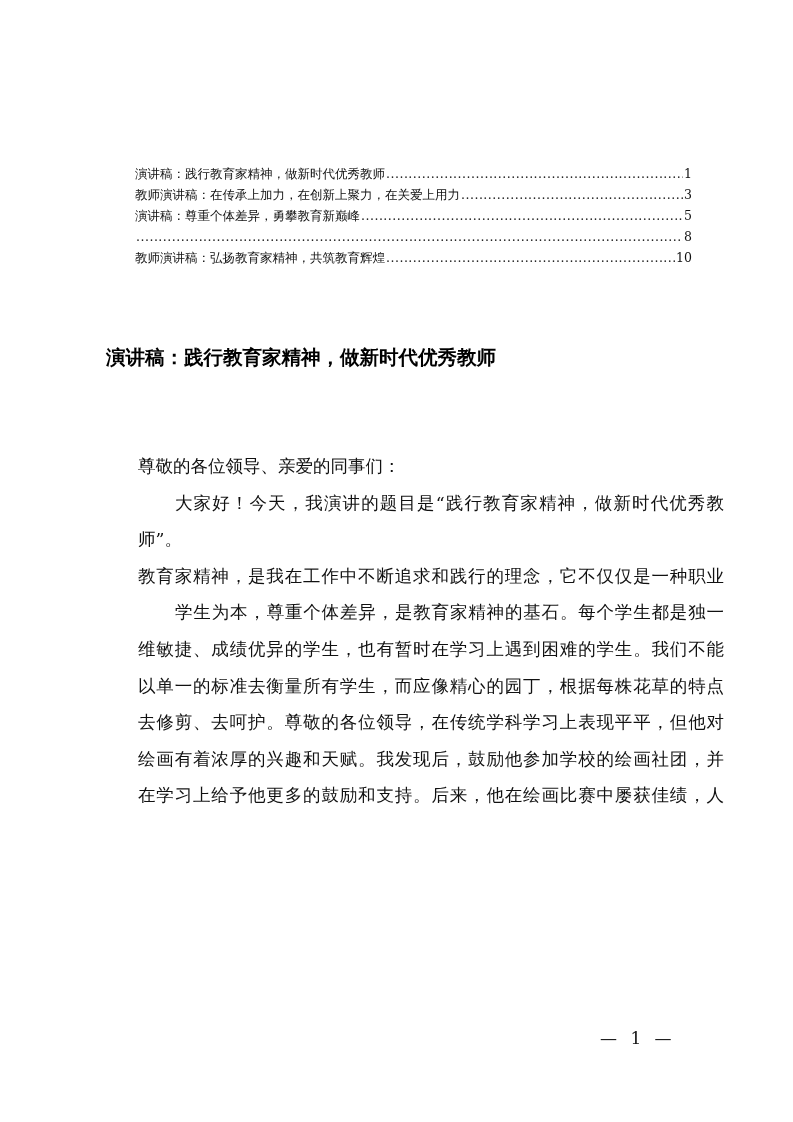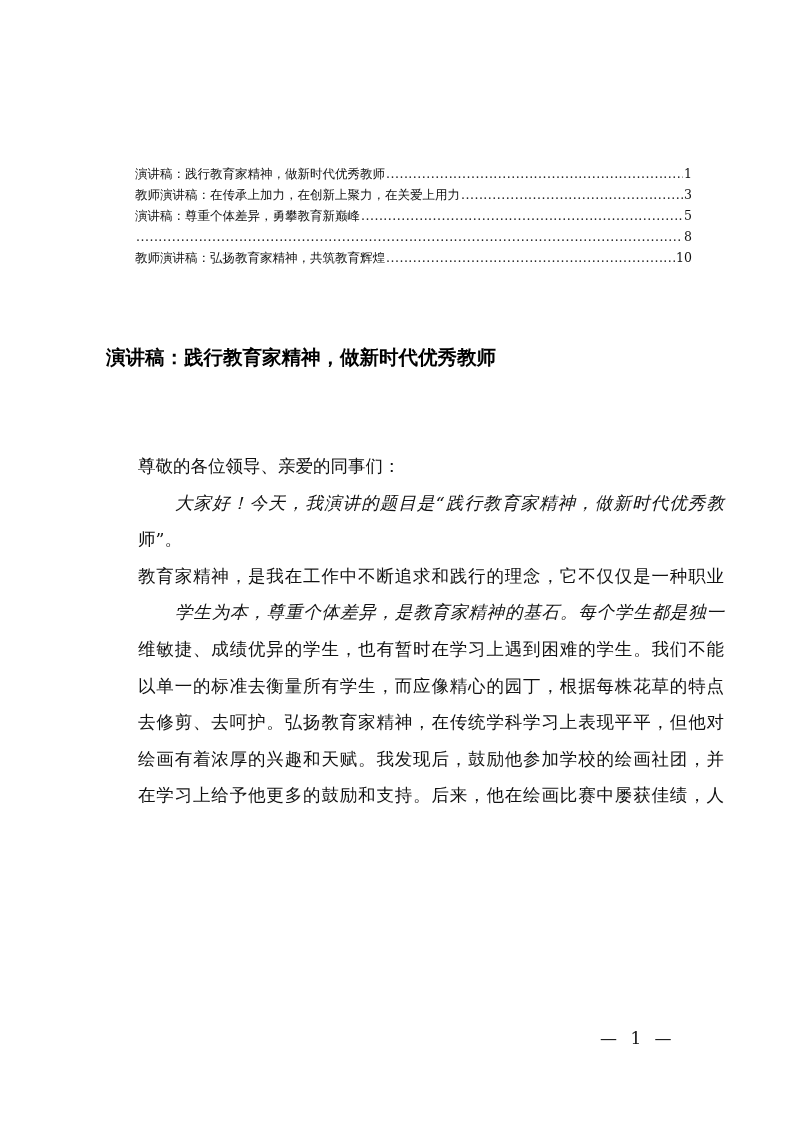--- a/index.html
+++ b/index.html
@@ -9,21 +9,21 @@
   .toc-row { display: flex; align-items: baseline; height: 21px; font-size: 12.5px; line-height: 21px; }
   .toc-title { white-space: nowrap; }
   .toc-dots { flex: 1; overflow: hidden; white-space: nowrap; margin: 0 1px; letter-spacing: 0.5px; color: #222; }
   .toc-dots::before { content: "................................................................................................................................................................................................"; }
   .toc-page { white-space: nowrap; }
   .title { position: absolute; left: 106px; top: 330px; font-family: "DejaVu Sans", "Liberation Sans", sans-serif;
            font-weight: bold; font-size: 19.5px; line-height: 30px; white-space: nowrap; color: #000; }
   .body { position: absolute; left: 106px; top: 448px; width: 586px; margin-left: 32px; }
   .line { height: 36.6px; line-height: 36.6px; font-size: 17.5px; white-space: nowrap;
           text-align: justify; text-align-last: justify; }
-  .line.indent { padding-left: 37px; font-style: italic; }
+  .line.indent { padding-left: 37px; }
   .line.last { text-align-last: left; }
   .page-num { position: absolute; left: 600px; top: 1028px; font-size: 17px; letter-spacing: 4px; white-space: nowrap; }
 </style>
 </head>
 <body>
 
 <div class="toc">
   <div class="toc-row">
     <span class="toc-title">演讲稿：践行教育家精神，做新时代优秀教师</span>
     <span class="toc-dots"></span>
@@ -53,18 +53,18 @@
 <h1 class="title">演讲稿：践行教育家精神，做新时代优秀教师</h1>
 
 <div class="body">
   <div class="line last">尊敬的各位领导、亲爱的同事们：</div>
   <div class="line indent">大家好！今天，我演讲的题目是“践行教育家精神，做新时代优秀教</div>
   <div class="line last">师”。</div>
   <div class="line">教育家精神，是我在工作中不断追求和践行的理念，它不仅仅是一种职业</div>
   <div class="line indent">学生为本，尊重个体差异，是教育家精神的基石。每个学生都是独一</div>
   <div class="line">维敏捷、成绩优异的学生，也有暂时在学习上遇到困难的学生。我们不能</div>
   <div class="line">以单一的标准去衡量所有学生，而应像精心的园丁，根据每株花草的特点</div>
-  <div class="line">去修剪、去呵护。弘扬教育家精神，在传统学科学习上表现平平，但他对</div>
+  <div class="line">去修剪、去呵护。尊敬的各位领导，在传统学科学习上表现平平，但他对</div>
   <div class="line">绘画有着浓厚的兴趣和天赋。我发现后，鼓励他参加学校的绘画社团，并</div>
   <div class="line">在学习上给予他更多的鼓励和支持。后来，他在绘画比赛中屡获佳绩，人</div>
 </div>
 
 <div class="page-num">— 1 —</div>
 
 </body></html>

